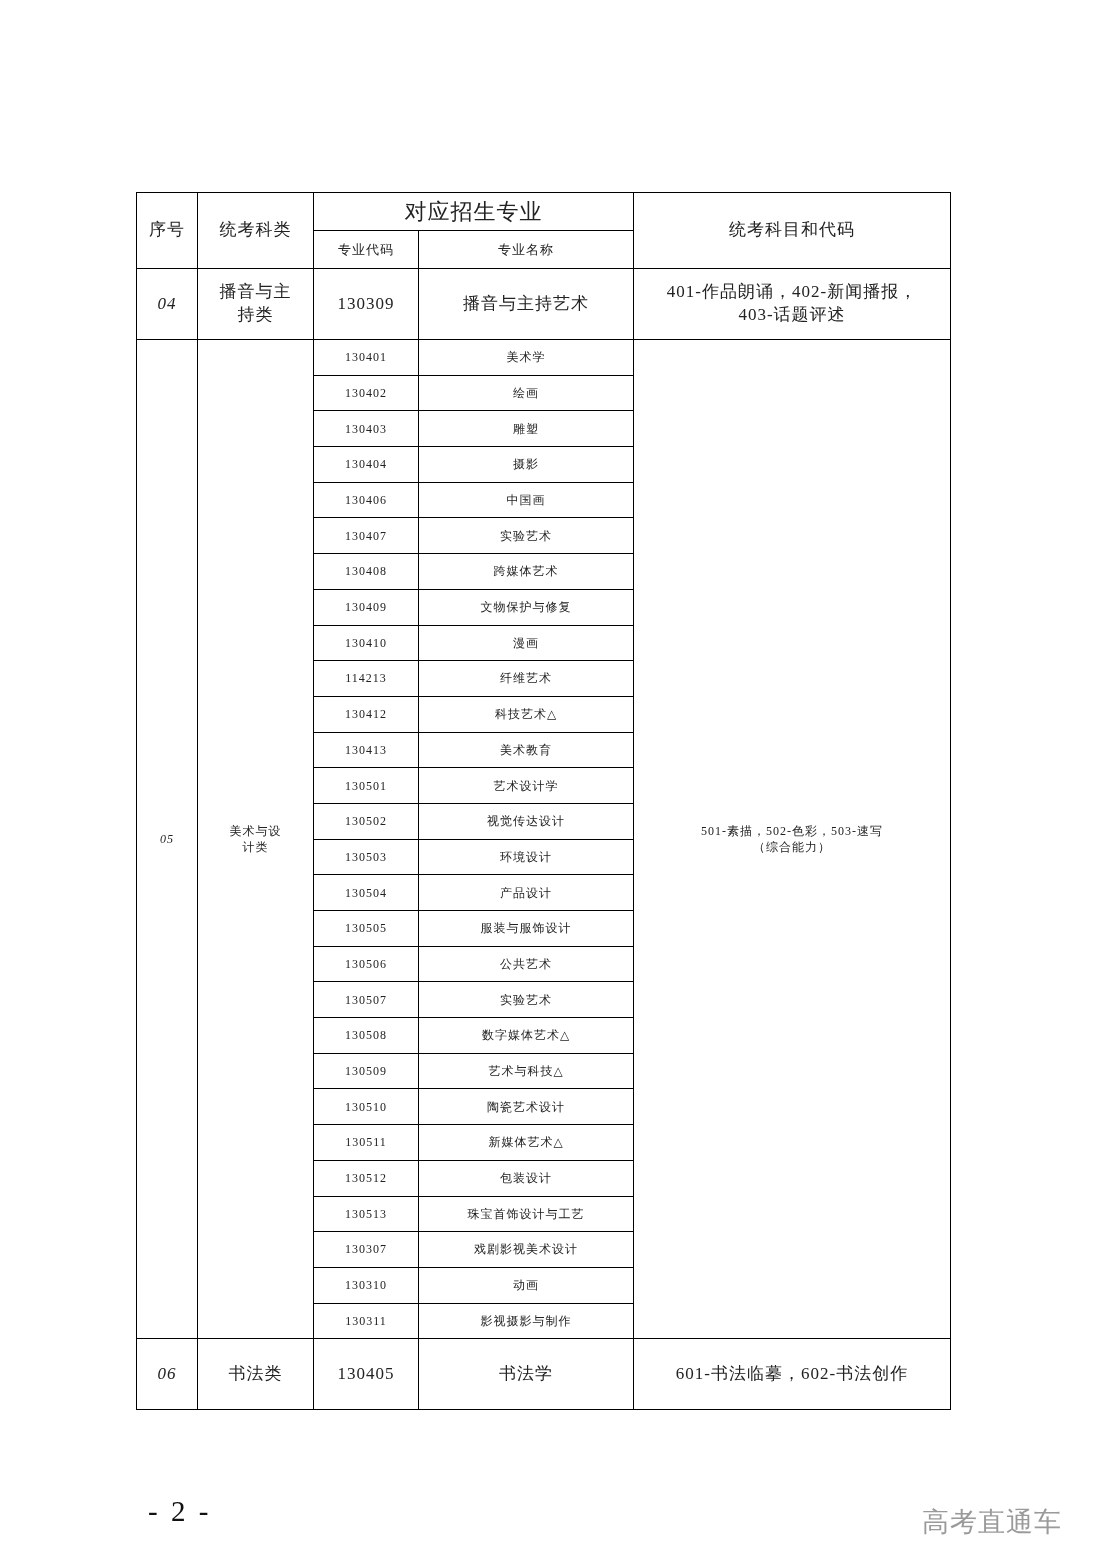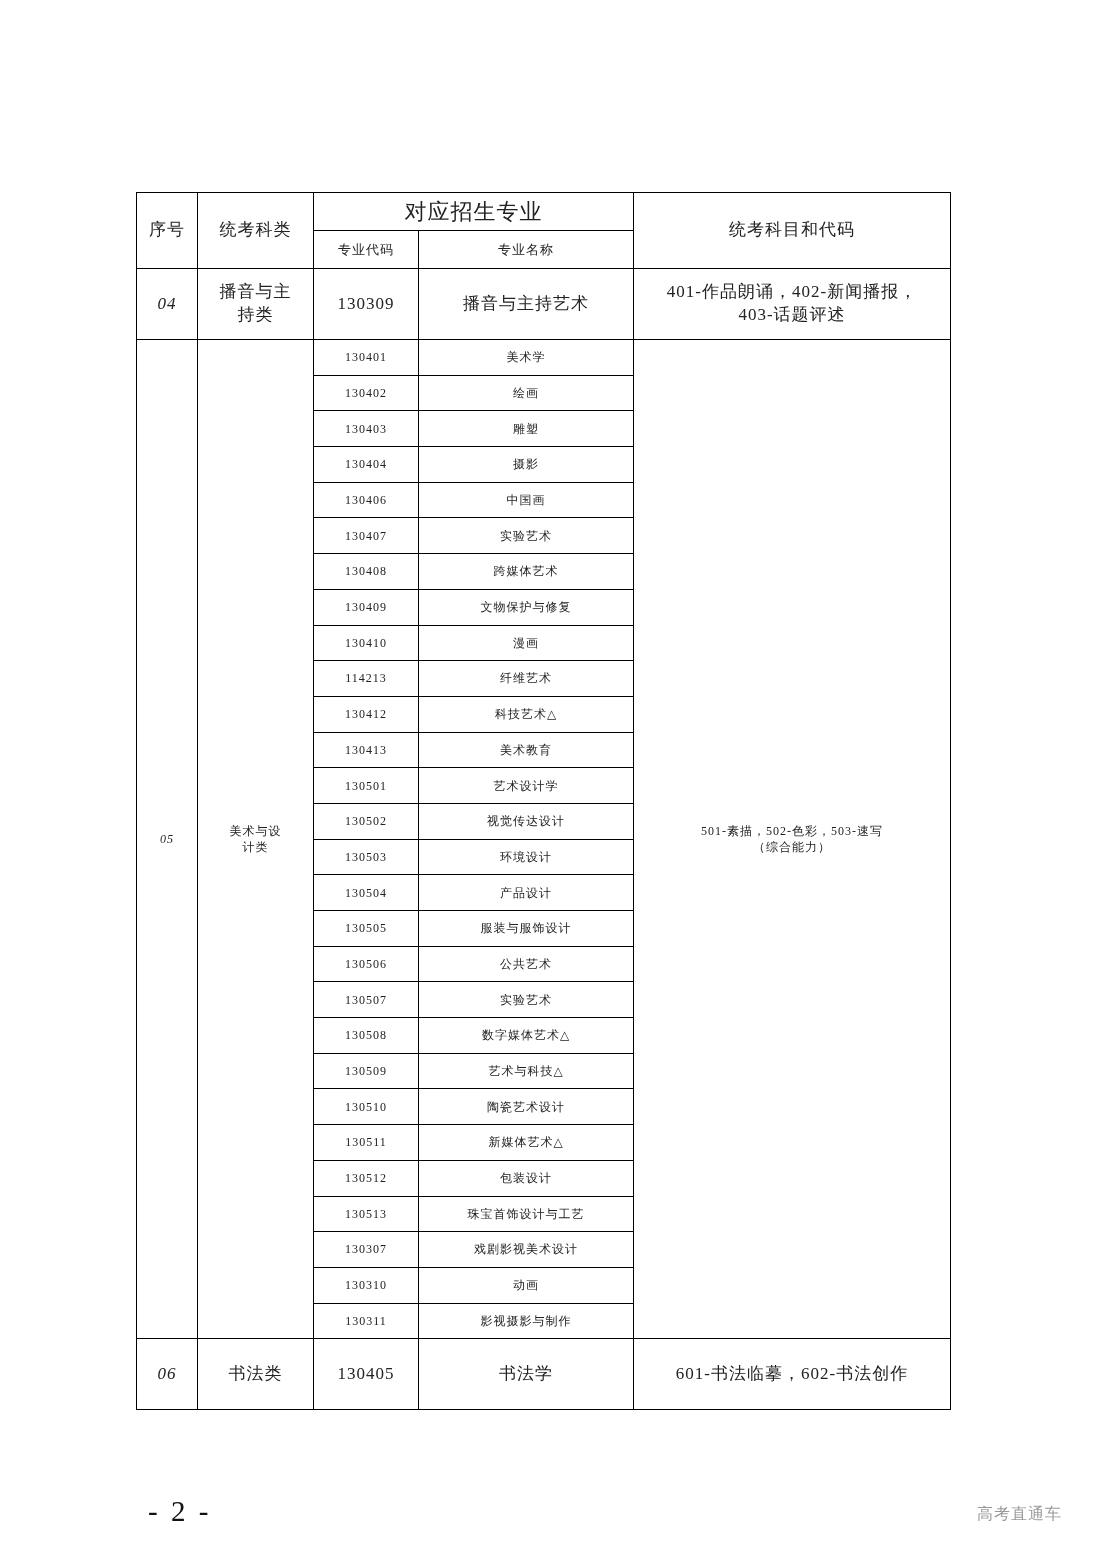--- a/index.html
+++ b/index.html
@@ -106,21 +106,21 @@
     top: 1495px;
     font-size: 29px;
     letter-spacing: 3px;
     color: #111111;
     font-family: "Liberation Serif", "DejaVu Serif", serif;
   }
   #watermark {
     position: absolute;
     right: 40px;
     top: 1504px;
-    font-size: 16px;
+    font-size: 27px;
     letter-spacing: 1px;
     color: #9a9a9a;
     font-family: "Liberation Sans", "DejaVu Sans", sans-serif;
   }
 </style>
 </head>
 <body>
 
 <div id="page">
 

